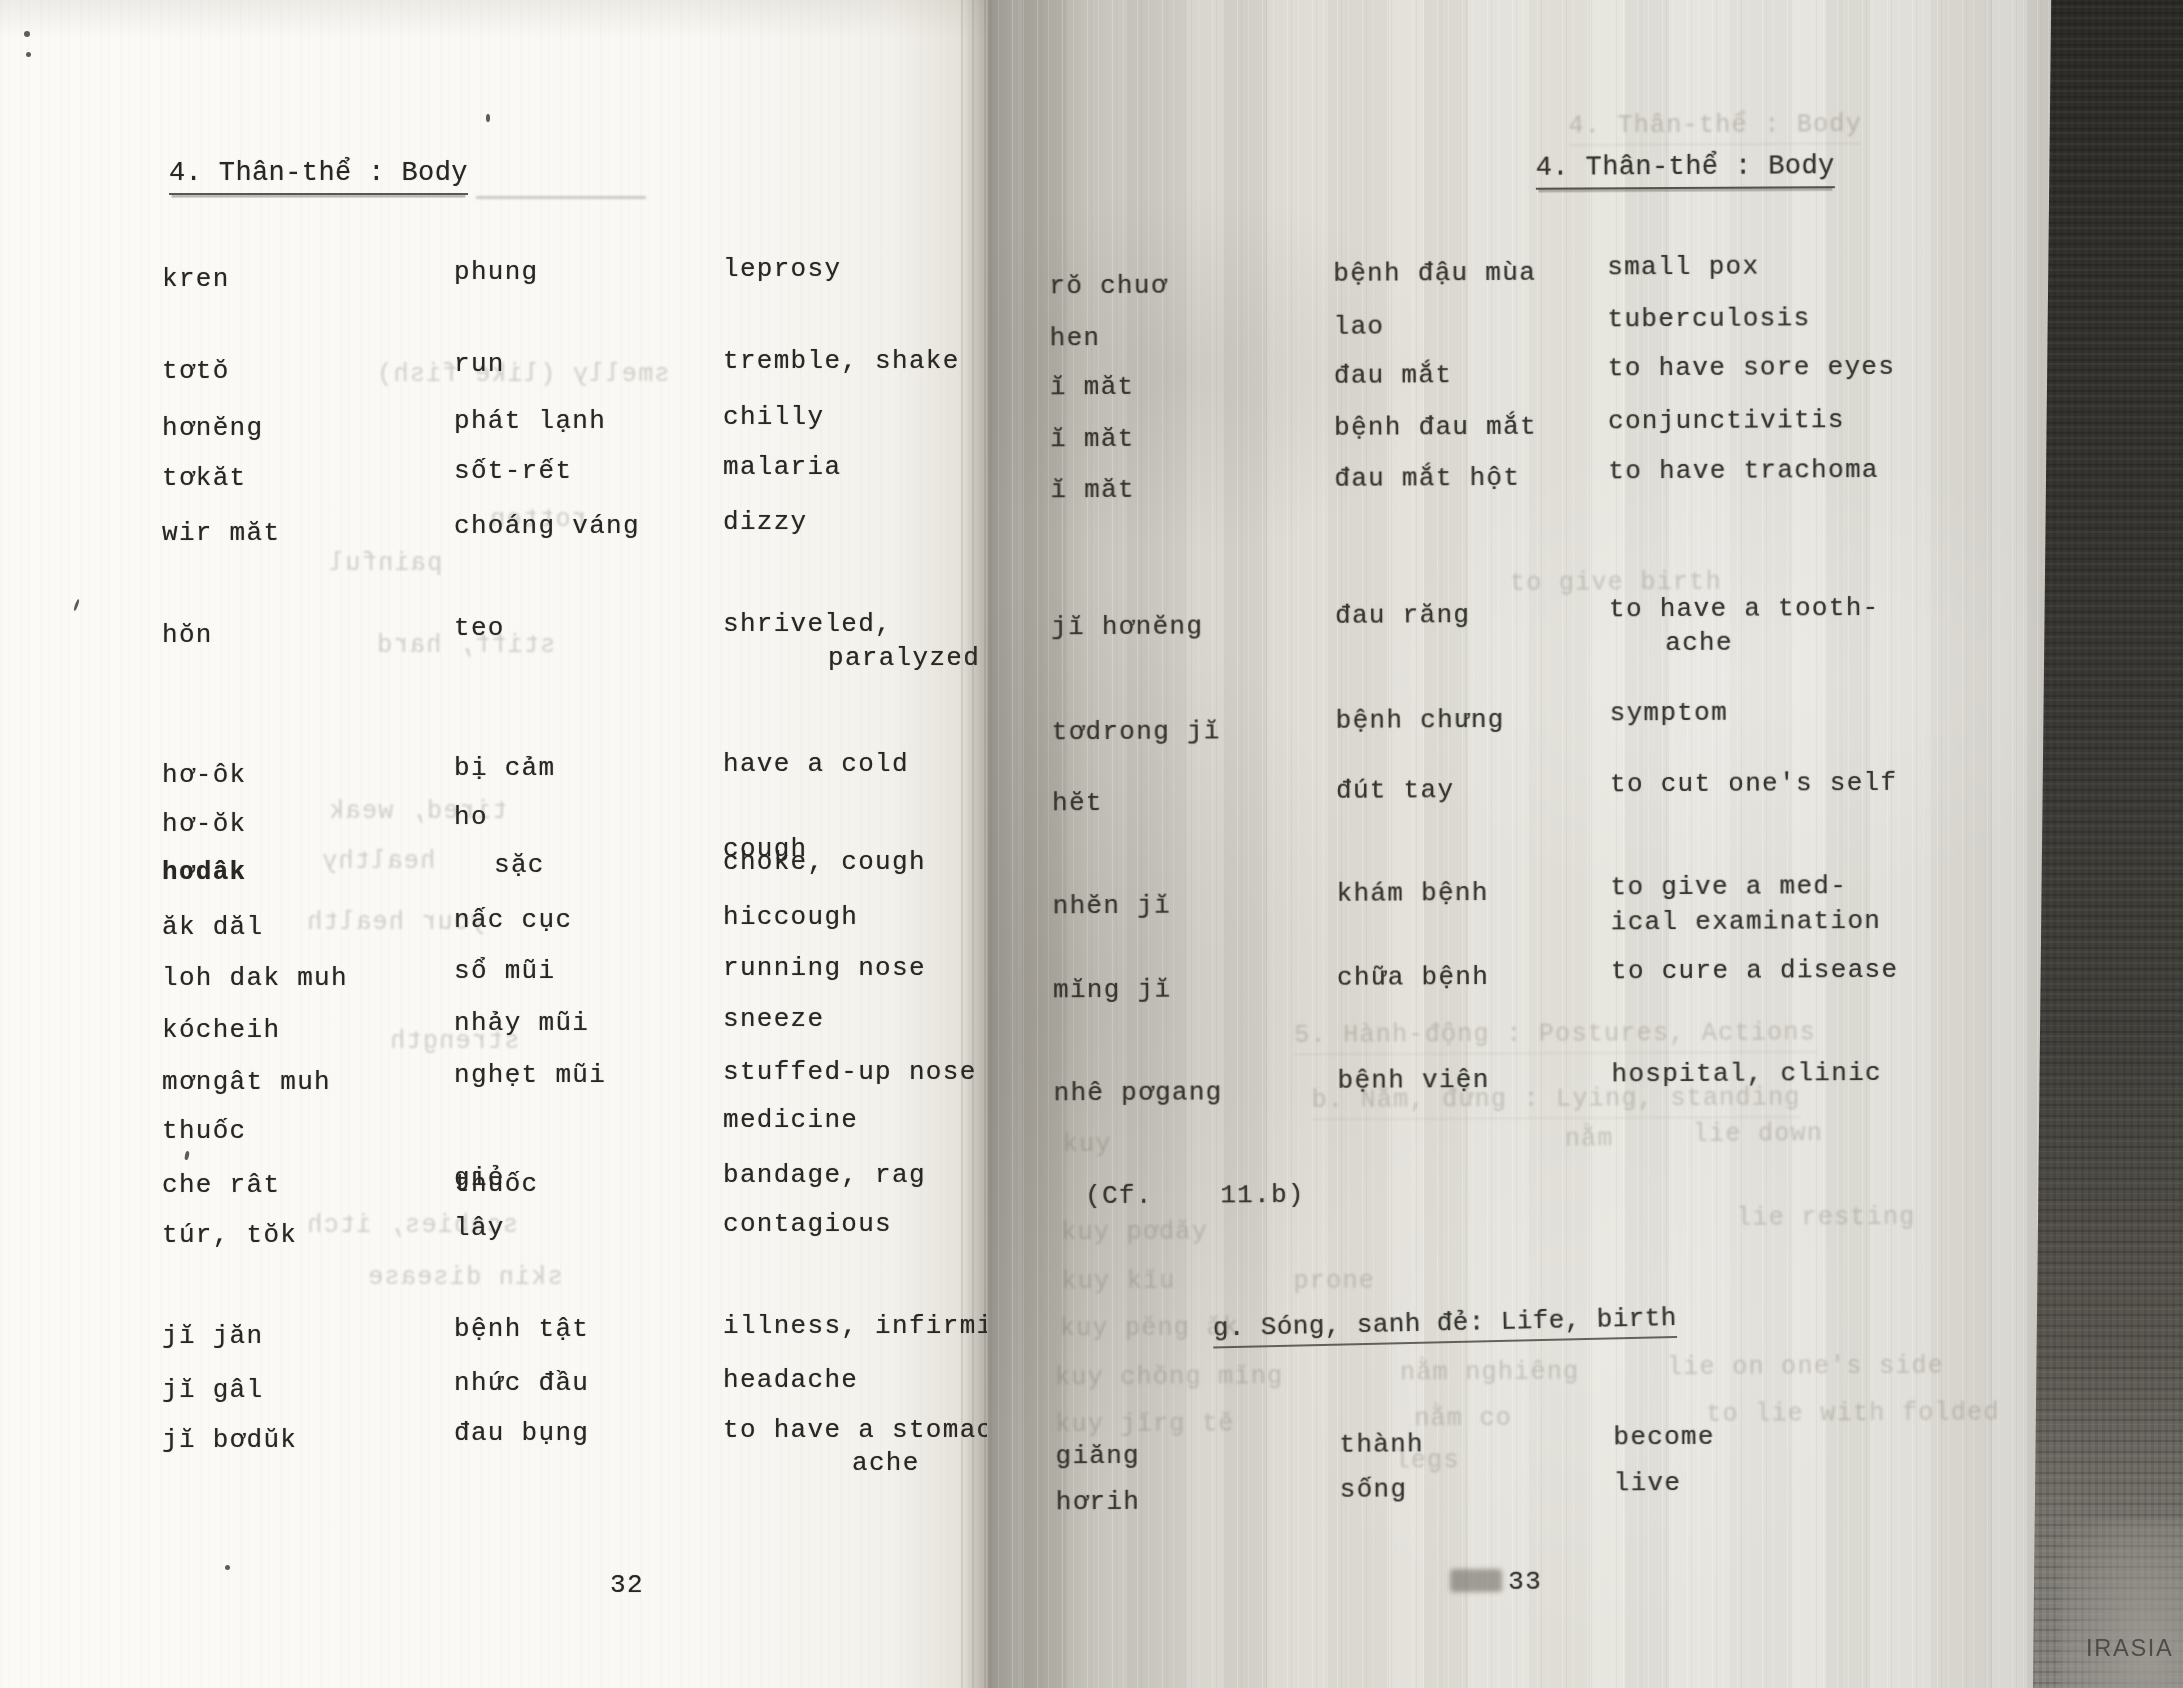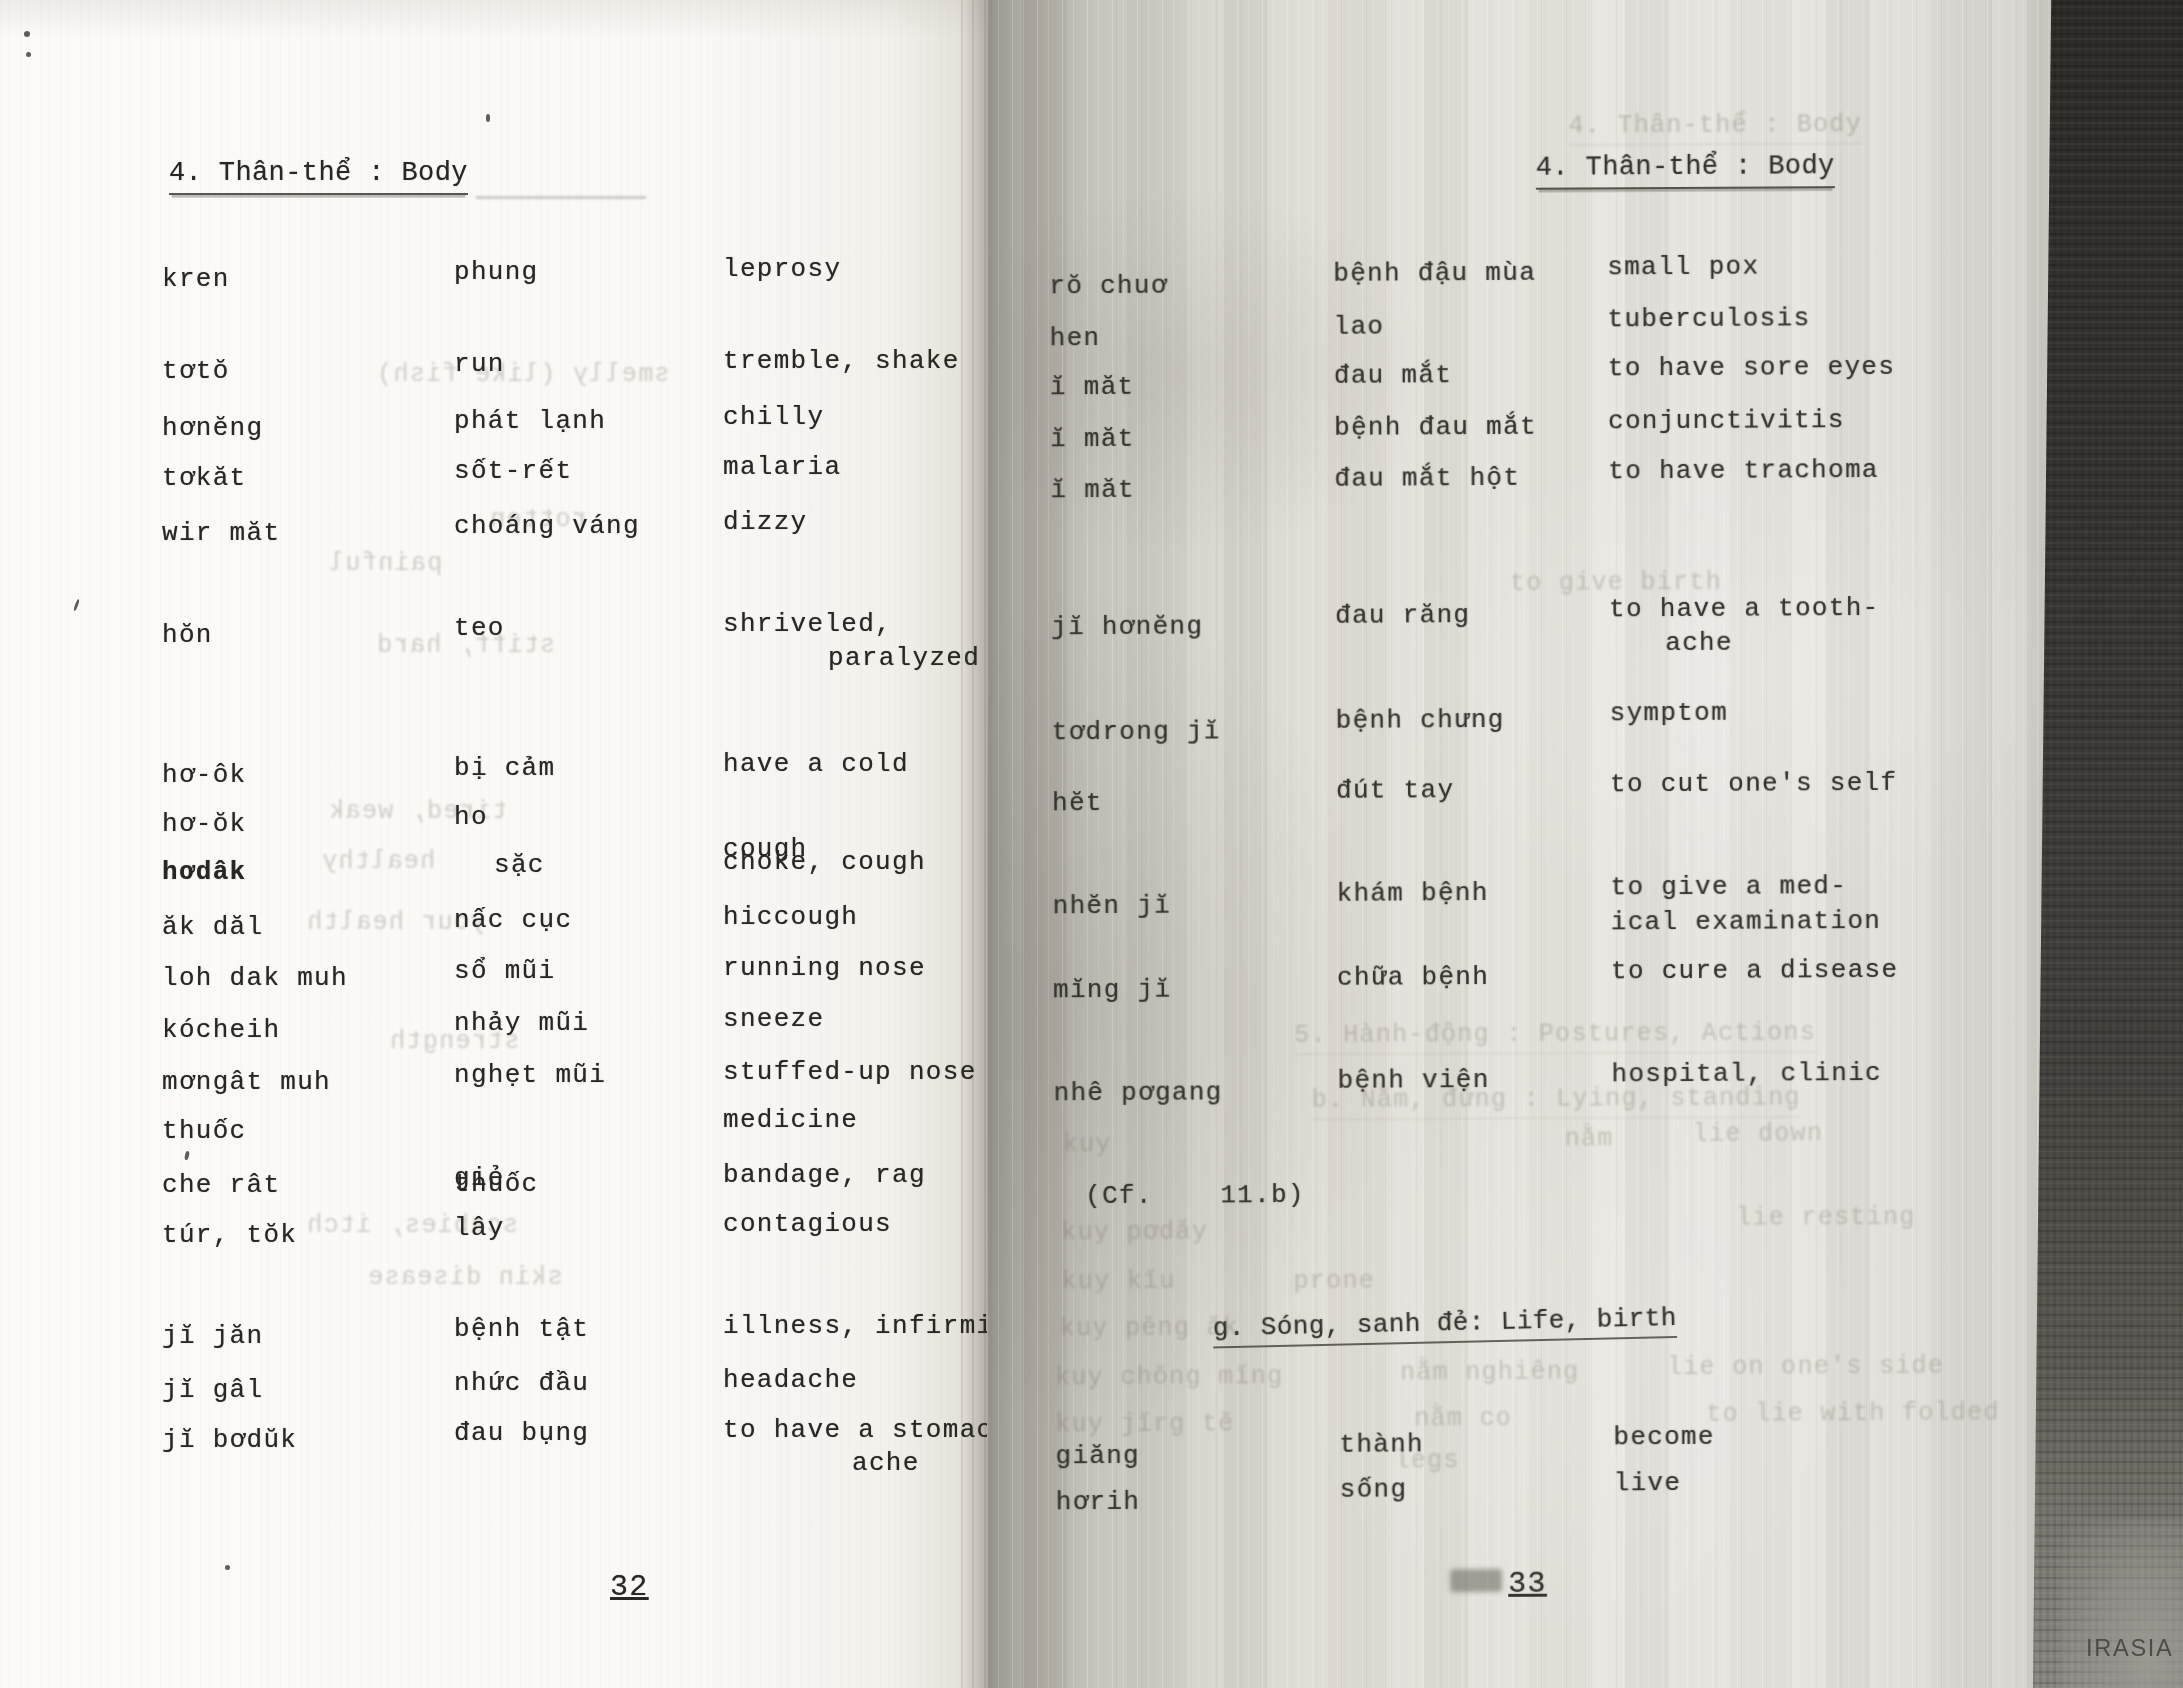--- a/index.html
+++ b/index.html
@@ -55,21 +55,21 @@
 
   
   .t{position:absolute;font-size:26px;line-height:1;letter-spacing:1.3px;color:#292723;
      text-shadow:0 0 0.9px rgba(41,39,35,.55);white-space:pre;}
   .rp-content .t{color:#37352f;text-shadow:0 0 1.2px rgba(55,52,47,.6);filter:blur(0.3px);}
   .h{font-size:27px;letter-spacing:0.4px;padding-bottom:6.1px;
      border-bottom:2.6px solid rgba(45,42,36,.78);
      box-shadow:0 5.2px 0 -2.6px rgba(45,42,36,.30);}
   .h2{font-size:26px;letter-spacing:0.4px;padding-bottom:5.2px;
      border-bottom:2.6px solid rgba(45,42,36,.7);transform:rotate(-1deg);}
-  .pagenum{font-size:30px;text-decoration:underline;}
+  .pagenum{font-size:26px;}
 
   
   .ghost{position:absolute;font-size:25px;letter-spacing:1.3px;color:#6e6a60;opacity:.30;
          filter:blur(1px);white-space:pre;}
   .ghost.mir{transform:scaleX(-1);}
   .ghost.u{border-bottom:1.7px solid rgba(110,106,96,.55);padding-bottom:3.5px;}
   .ghost.big{opacity:.34;}
 
   .speck{position:absolute;background:rgba(35,32,28,.72);border-radius:50%;}
   .smudge{position:absolute;background:rgba(90,86,78,.5);filter:blur(2.6px);border-radius:3.5px;}

